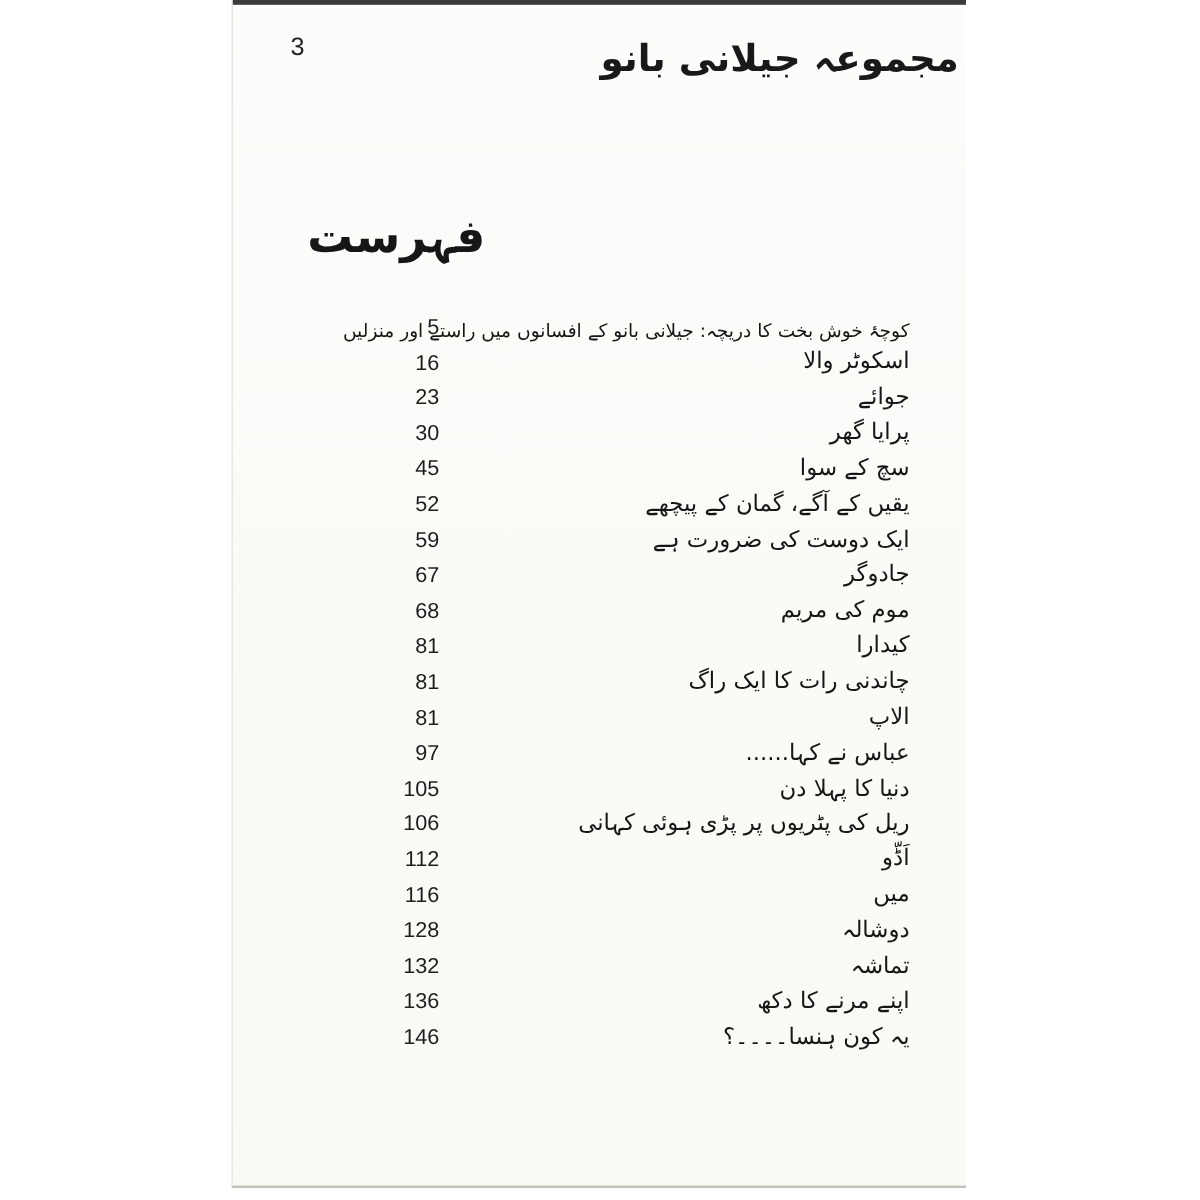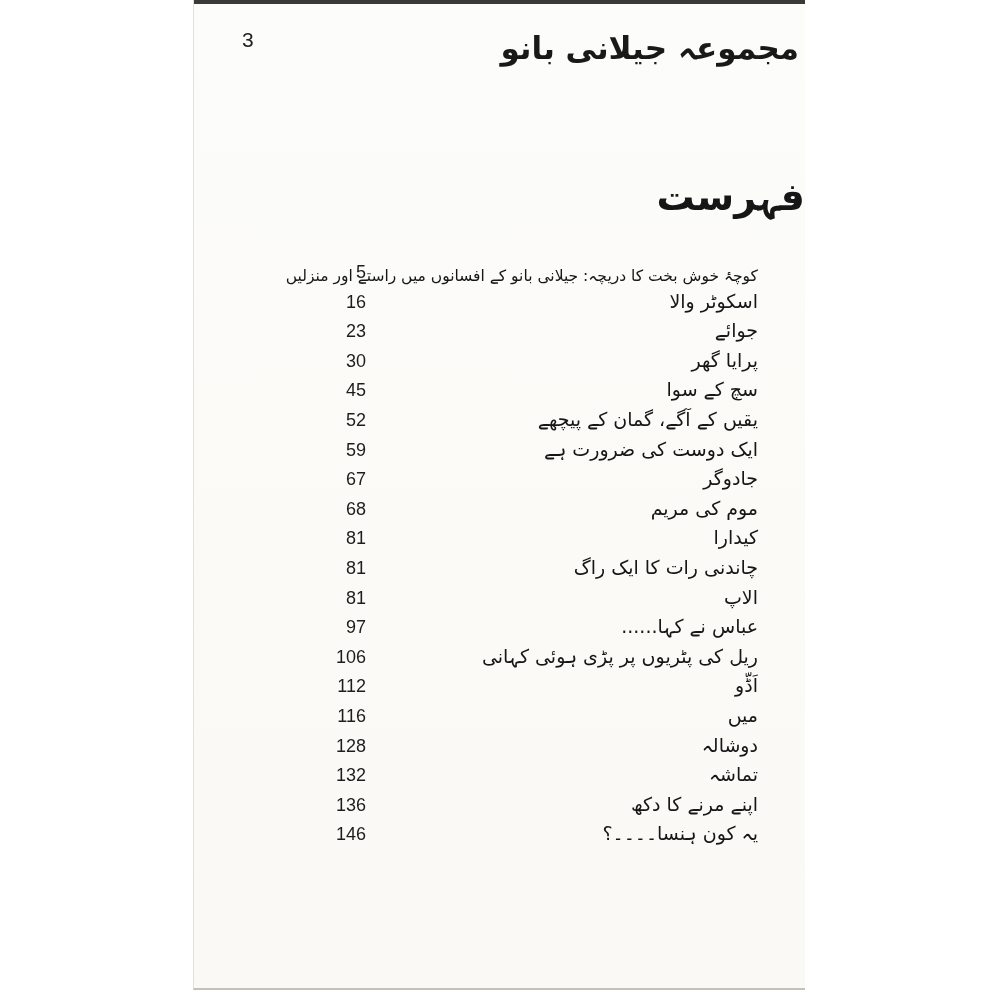--- a/index.html
+++ b/index.html
@@ -54,21 +54,21 @@
     font-size: 31px;
     font-weight: 600;
     white-space: nowrap;
     color: #191919;
   }
   .toc-title {
     position: absolute;
     top: 175px;
     left: 0;
     width: 100%;
-    text-align: right;
+    text-align: left;
     padding-left: 62px;
     box-sizing: border-box;
     direction: rtl;
     font-size: 38px;
     font-weight: 700;
     color: #161616;
   }
   .toc {
     position: absolute;
     top: 259px;
@@ -159,20 +159,24 @@
         </div>
         <div class="toc-row">
           <span class="num">81</span>
           <span class="ttl">الاپ</span>
         </div>
         <div class="toc-row">
           <span class="num">97</span>
           <span class="ttl">عباس نے کہا......</span>
         </div>
         <div class="toc-row">
+          <span class="num">105</span>
+          <span class="ttl">دنیا کا پہلا دن</span>
+        </div>
+        <div class="toc-row">
           <span class="num">106</span>
           <span class="ttl">ریل کی پٹریوں پر پڑی ہوئی کہانی</span>
         </div>
         <div class="toc-row">
           <span class="num">112</span>
           <span class="ttl">اَڈّو</span>
         </div>
         <div class="toc-row">
           <span class="num">116</span>
           <span class="ttl">میں</span>

